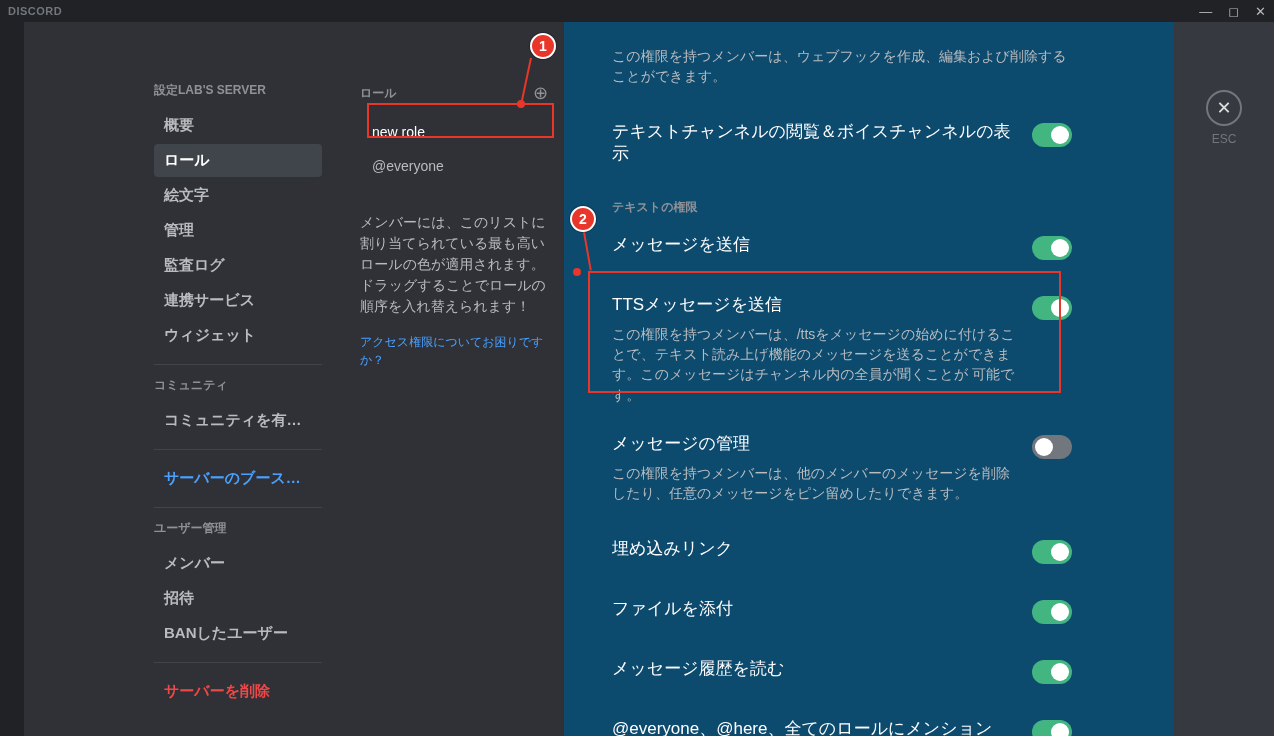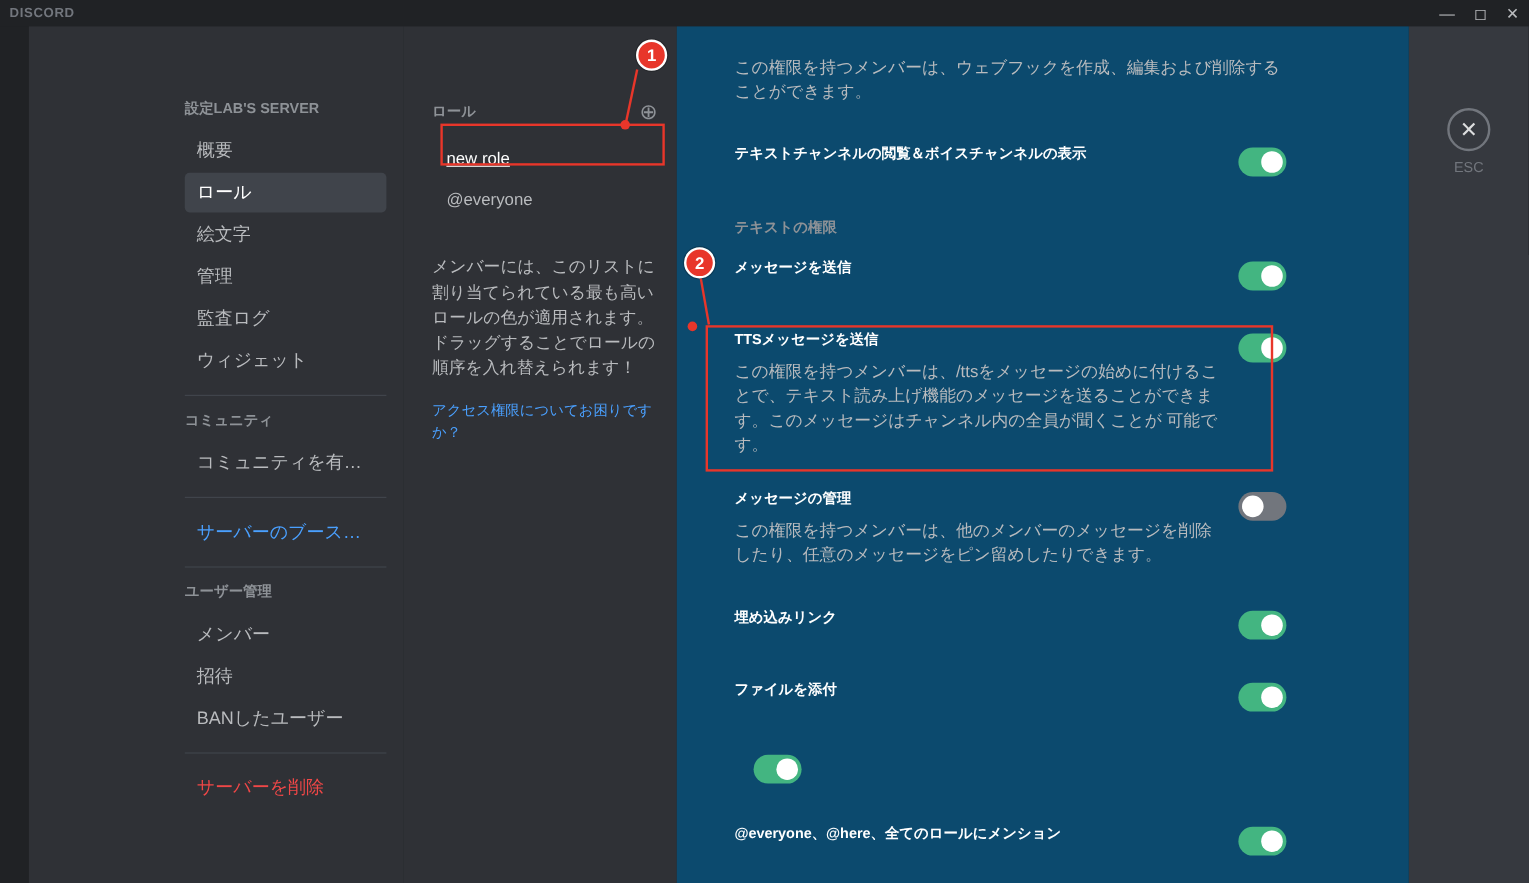--- a/index.html
+++ b/index.html
@@ -5,38 +5,38 @@
 * { margin: 0; padding: 0; box-sizing: border-box; font-family: -apple-system, BlinkMacSystemFont, "Segoe UI", "Hiragino Kaku Gothic ProN", Meiryo, sans-serif; }
 html, body { width: 1274px; height: 736px; overflow: hidden; background: #202225; color: #dcddde; }
 .titlebar { height: 22px; background: #202225; display: flex; align-items: center; justify-content: space-between; padding: 0 8px; }
 .titlebar-brand { font-size: 11px; font-weight: 800; color: #72767d; letter-spacing: 0.5px; }
 .titlebar-controls { display: flex; gap: 16px; color: #b9bbbe; font-size: 13px; }
 .titlebar-controls span { cursor: default; }
 .app { display: flex; height: calc(100% - 22px); }
 .far-left { width: 24px; background: #202225; }
 .sidebar { width: 312px; background: #2f3136; padding: 60px 14px 20px 130px; overflow: hidden; font-size: 15px; position: relative; }
 .sidebar-header { color: #8e9297; font-size: 12px; font-weight: 700; margin-bottom: 10px; }
-.sidebar-item { color: #b9bbbe; padding: 7px 10px; border-radius: 4px; cursor: default; white-space: nowrap; overflow: hidden; text-overflow: ellipsis; margin-bottom: 2px; }
+.sidebar-item { color: #b9bbbe; padding: 7px 10px; border-radius: 4px; cursor: default; white-space: nowrap; overflow: hidden; text-overflow: ellipsis; margin-bottom: 2px; font-weight: bold; }
 .sidebar-item.active { background: #40444b; color: #fff; }
 .sidebar-divider { height: 1px; background: #40444b; margin: 12px 0 12px 0; }
 .sidebar-boost { color: #4aa0ff; }
 .sidebar-delete { color: #f04747; }
 .roles-col { width: 228px; background: #2f3136; padding: 60px 16px 20px 24px; position: relative; font-size: 14px; }
 .roles-header { display: flex; justify-content: space-between; align-items: center; margin-bottom: 12px; }
 .roles-header-label { color: #8e9297; font-size: 12px; font-weight: 700; }
 .add-role-icon { color: #8e9297; font-size: 18px; font-weight: 400; cursor: default; position: relative; }
 .role-item { padding: 8px 10px 8px 12px; color: #b9bbbe; border-radius: 4px; cursor: default; margin-bottom: 2px; }
-.role-item.active { color: #fff; text-decoration: underline; }
+.role-item.active { color: #fff; }
 .roles-note { color: #b9bbbe; font-size: 14px; line-height: 1.5; margin-top: 30px; }
 .roles-help { color: #4aa0ff; font-size: 12px; line-height: 1.5; margin-top: 16px; cursor: default; }
 .main { flex: 1; background: #0c4a6e; padding: 0 20px 20px 48px; overflow: hidden; position: relative; }
 .main-inner { max-width: 460px; }
 .perm-top-desc { color: #b9bbbe; font-size: 14px; line-height: 1.45; margin-bottom: 34px; }
 .perm-row { display: flex; justify-content: space-between; align-items: flex-start; margin-bottom: 34px; }
-.perm-title { color: #fff; font-size: 12px; font-weight: 700; line-height: 1.3; flex: 1; }
+.perm-title { color: #fff; font-size: 17px; font-weight: 400; line-height: 1.3; flex: 1; }
 .perm-desc { color: #b9bbbe; font-size: 14px; line-height: 1.45; margin-top: 8px; }
 .toggle { width: 40px; height: 24px; border-radius: 12px; position: relative; flex-shrink: 0; margin-left: 16px; margin-top: 2px; }
 .toggle.on { background: #43b581; }
 .toggle.off { background: #72767d; }
 .toggle-knob { position: absolute; width: 18px; height: 18px; background: #fff; border-radius: 50%; top: 3px; }
 .toggle.on .toggle-knob { right: 3px; }
 .toggle.off .toggle-knob { left: 3px; }
 .section-label { color: #8e9297; font-size: 12px; font-weight: 700; margin-bottom: 18px; }
 .close-col { width: 100px; background: #36393f; padding-top: 68px; text-align: center; }
 .close-btn { width: 36px; height: 36px; border: 2px solid #72767d; border-radius: 50%; display: inline-flex; align-items: center; justify-content: center; color: #dcddde; font-size: 18px; cursor: default; }
@@ -69,20 +69,21 @@
 <div class="app">
   <div class="far-left"></div>
 
   <div class="sidebar">
     <div class="sidebar-header">設定LAB'S SERVER</div>
     <div class="sidebar-item"><span>概要</span></div>
     <div class="sidebar-item active"><span>ロール</span></div>
     <div class="sidebar-item"><span>絵文字</span></div>
     <div class="sidebar-item"><span>管理</span></div>
     <div class="sidebar-item"><span>監査ログ</span></div>
+    <div class="sidebar-item"><span>連携サービス</span></div>
     <div class="sidebar-item"><span>ウィジェット</span></div>
     <div class="sidebar-divider"></div>
     <div class="sidebar-header">コミュニティ</div>
     <div class="sidebar-item"><span>コミュニティを有効に...</span></div>
     <div class="sidebar-divider"></div>
     <div class="sidebar-item sidebar-boost"><span>サーバーのブースト状...</span></div>
     <div class="sidebar-divider"></div>
     <div class="sidebar-header">ユーザー管理</div>
     <div class="sidebar-item"><span>メンバー</span></div>
     <div class="sidebar-item"><span>招待</span></div>
@@ -151,20 +152,21 @@
       </div>
 
       <div class="perm-row">
         <div class="perm-title">ファイルを添付</div>
         <div class="toggle on">
             <div class="toggle-knob"></div>
           </div>
       </div>
 
       <div class="perm-row">
+        <div class="perm-title">メッセージ履歴を読む</div>
         <div class="toggle on">
             <div class="toggle-knob"></div>
           </div>
       </div>
 
       <div class="perm-row" style="margin-bottom:0">
         <div class="perm-title">@everyone、@here、全てのロールにメンション</div>
         <div class="toggle on">
             <div class="toggle-knob"></div>
           </div>

